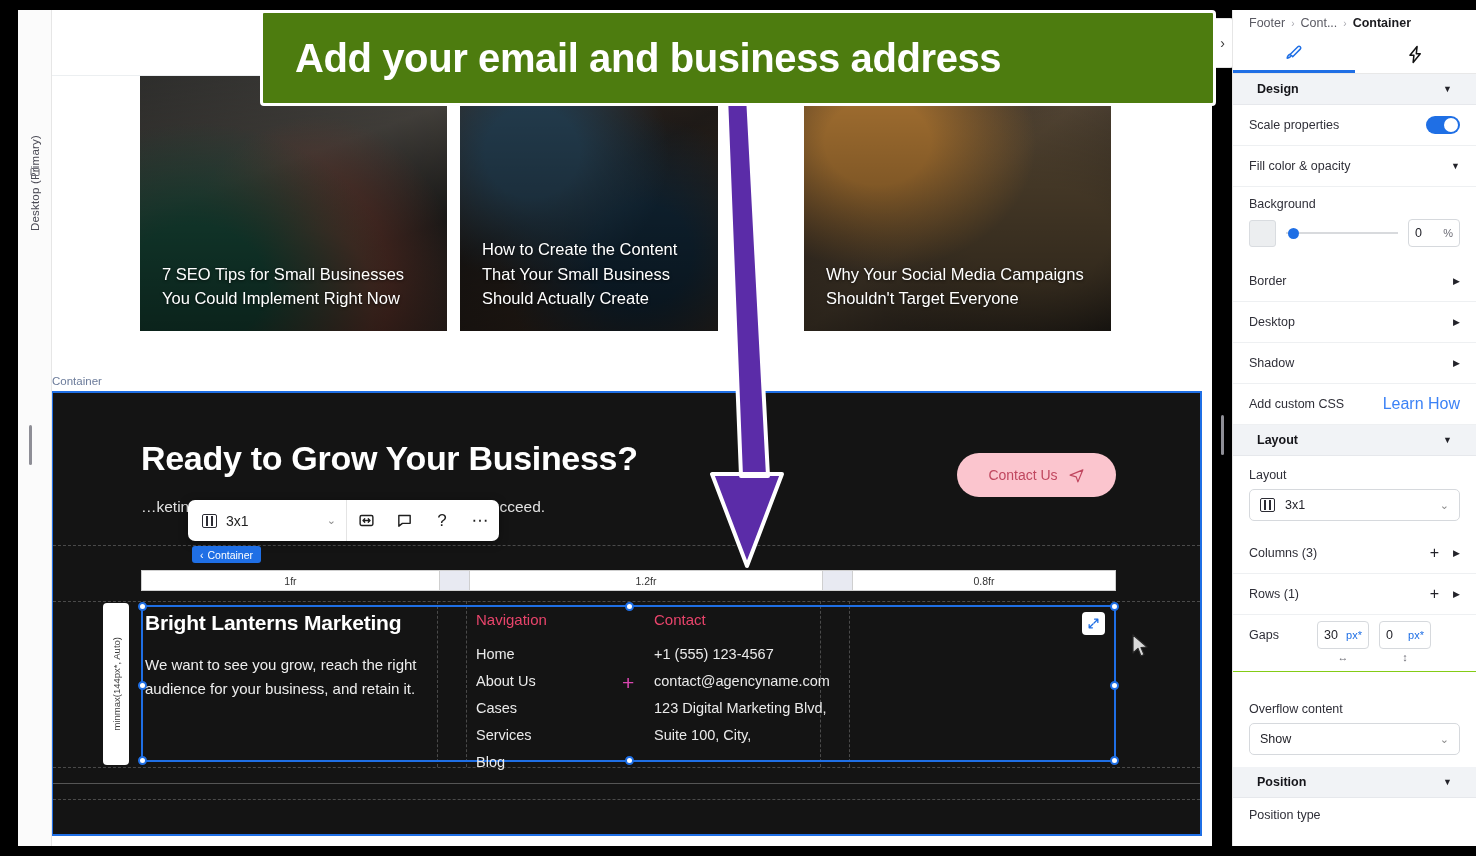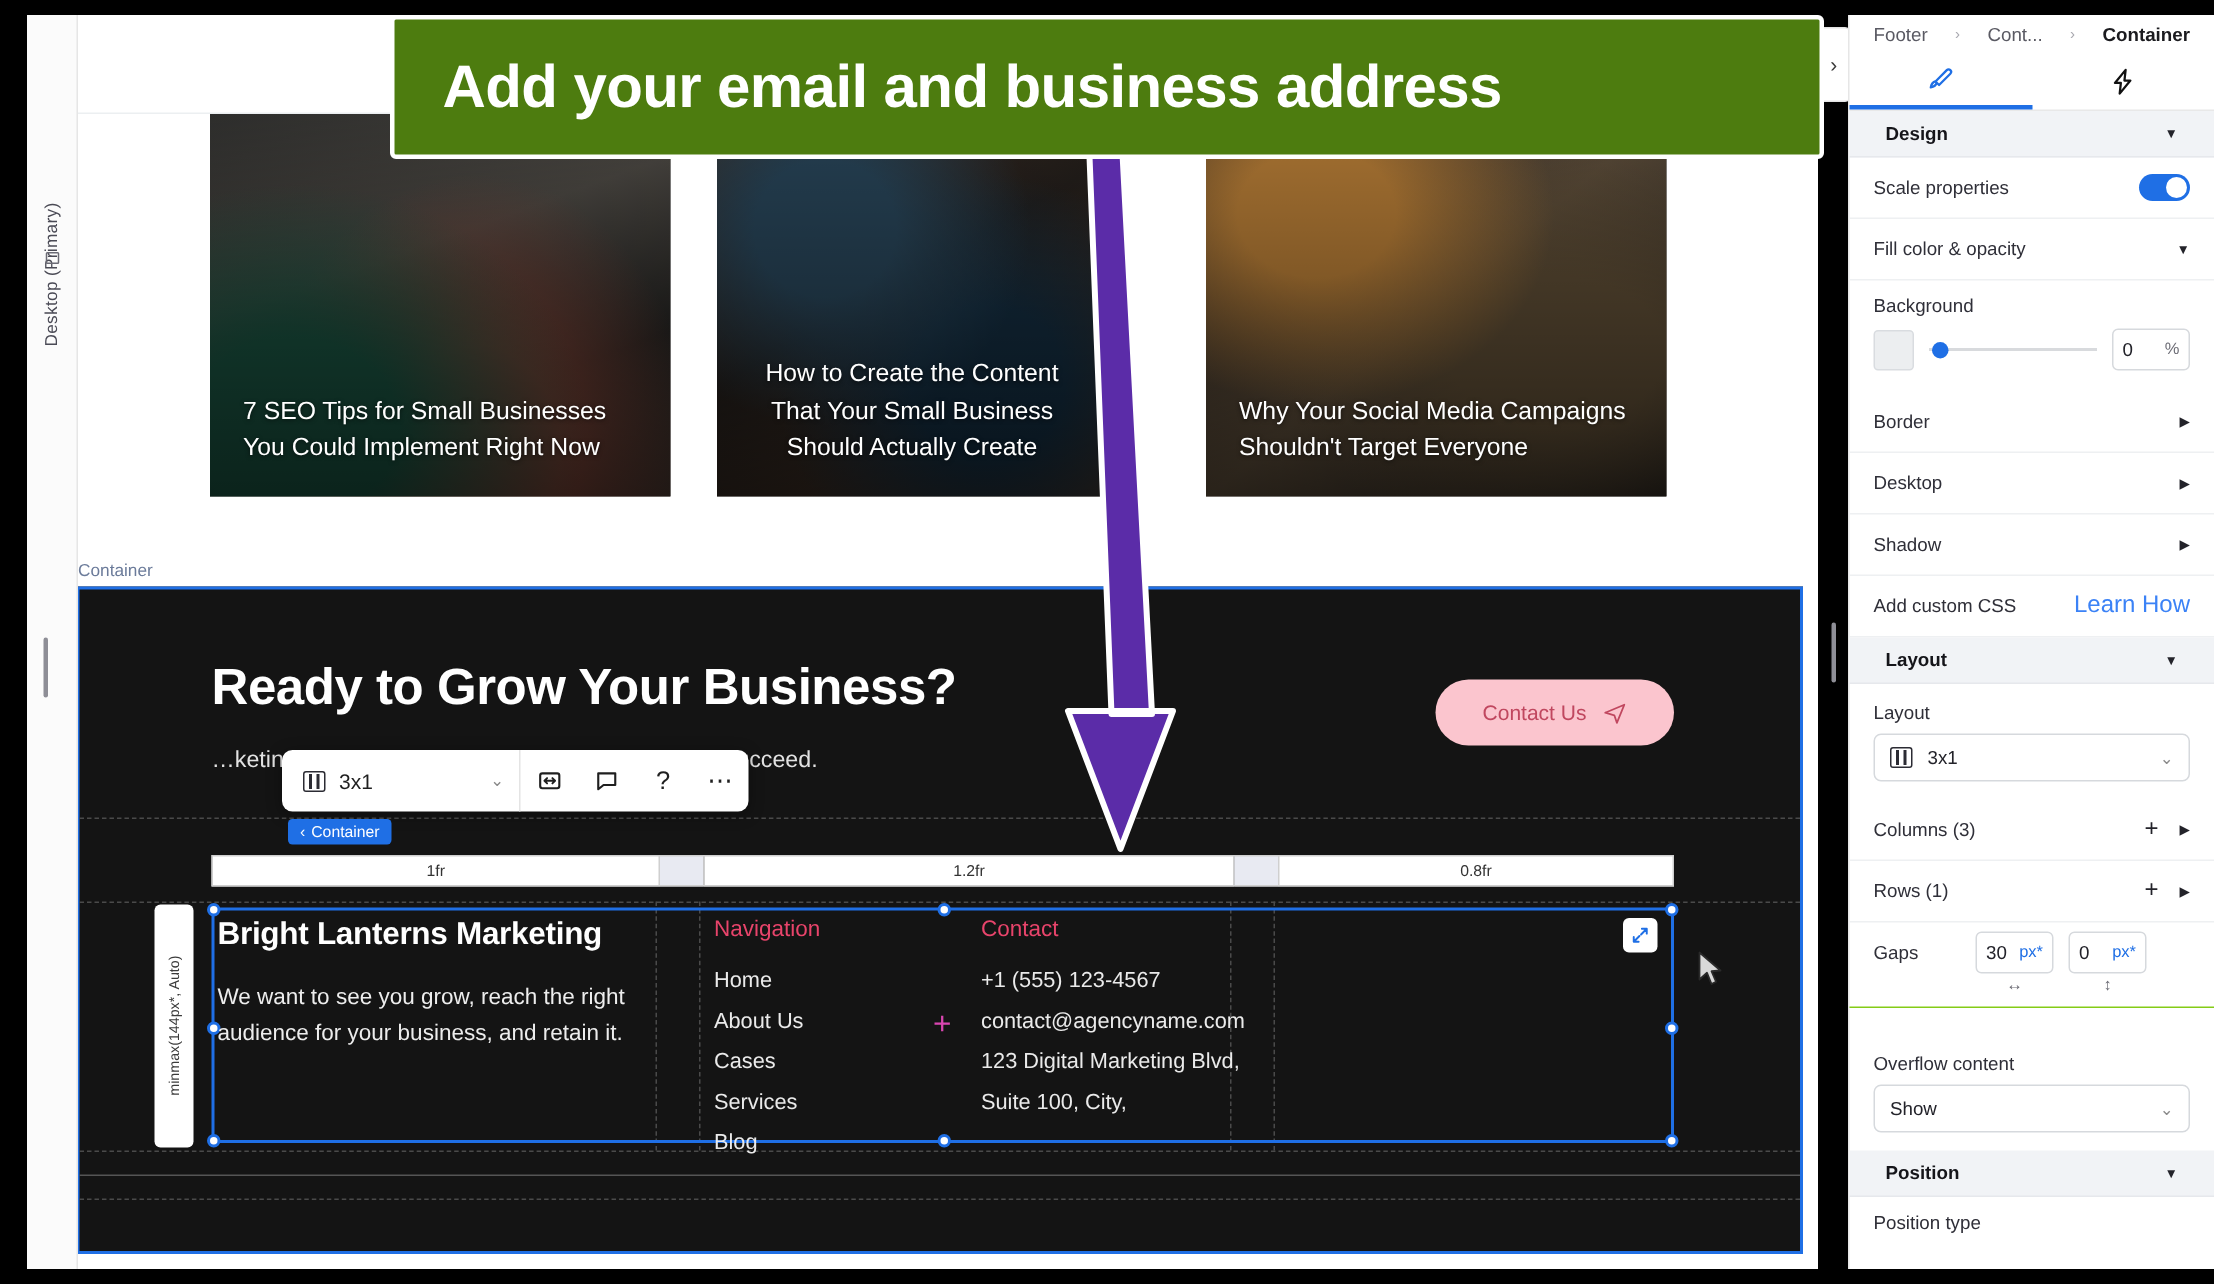--- a/index.html
+++ b/index.html
@@ -39,21 +39,21 @@
     background: #fff; border-bottom: 1px solid #eceff1;
   }
 
   
   .cards { position: absolute; left: 88px; top: 66px; width: 1072px; height: 255px; }
   .card {
     position: absolute; top: 0; height: 255px; overflow: hidden;
     background: #2a2a2a;
   }
   .card.c1 { left: 0;    width: 307px; }
-  .card.c2 { left: 338px; width: 258px; text-align: center; }
+  .card.c2 { left: 320px; width: 258px; }
   .card.c3 { left: 664px; width: 307px; }
   .card .photo { position: absolute; inset: 0; }
   .card .shade {
     position: absolute; inset: 0;
     background: linear-gradient(to bottom, rgba(0,0,0,.22) 0%, rgba(0,0,0,.44) 55%, rgba(0,0,0,.62) 100%);
   }
   .card .title {
     position: absolute; left: 22px; right: 20px; bottom: 20px;
     color: #fff; font-size: 16.5px; line-height: 1.5; font-weight: 400;
     text-shadow: 0 1px 3px rgba(0,0,0,.6);
@@ -181,21 +181,21 @@
     background: #8e8e96; border-radius: 2px;
   }
 
   
   .inspector {
     position: absolute; right: 0; top: 10px; width: 244px; height: 836px;
     background: #fff; border-left: 1px solid #e6e6e6;
   }
   .breadcrumb {
     height: 26px; display: flex; align-items: center; gap: 6px;
-    padding: 0 16px; font-size: 12.5px; color: #5a5a63; justify-content: space-between;
+    padding: 0 16px; font-size: 12.5px; color: #5a5a63;
   }
   .breadcrumb .sep { color: #a9a9b0; font-size: 10px; }
   .breadcrumb .cur { color: #1b1b1f; font-weight: 700; }
   .tabs { display: flex; height: 38px; border-bottom: 1px solid #e8e8e8; }
   .tab {
     flex: 1; display: flex; align-items: center; justify-content: center;
     font-size: 17px; color: #111;
   }
   .tab.active { border-bottom: 3px solid #1f6fe5; color: #1f6fe5; }
   .sec-head {

